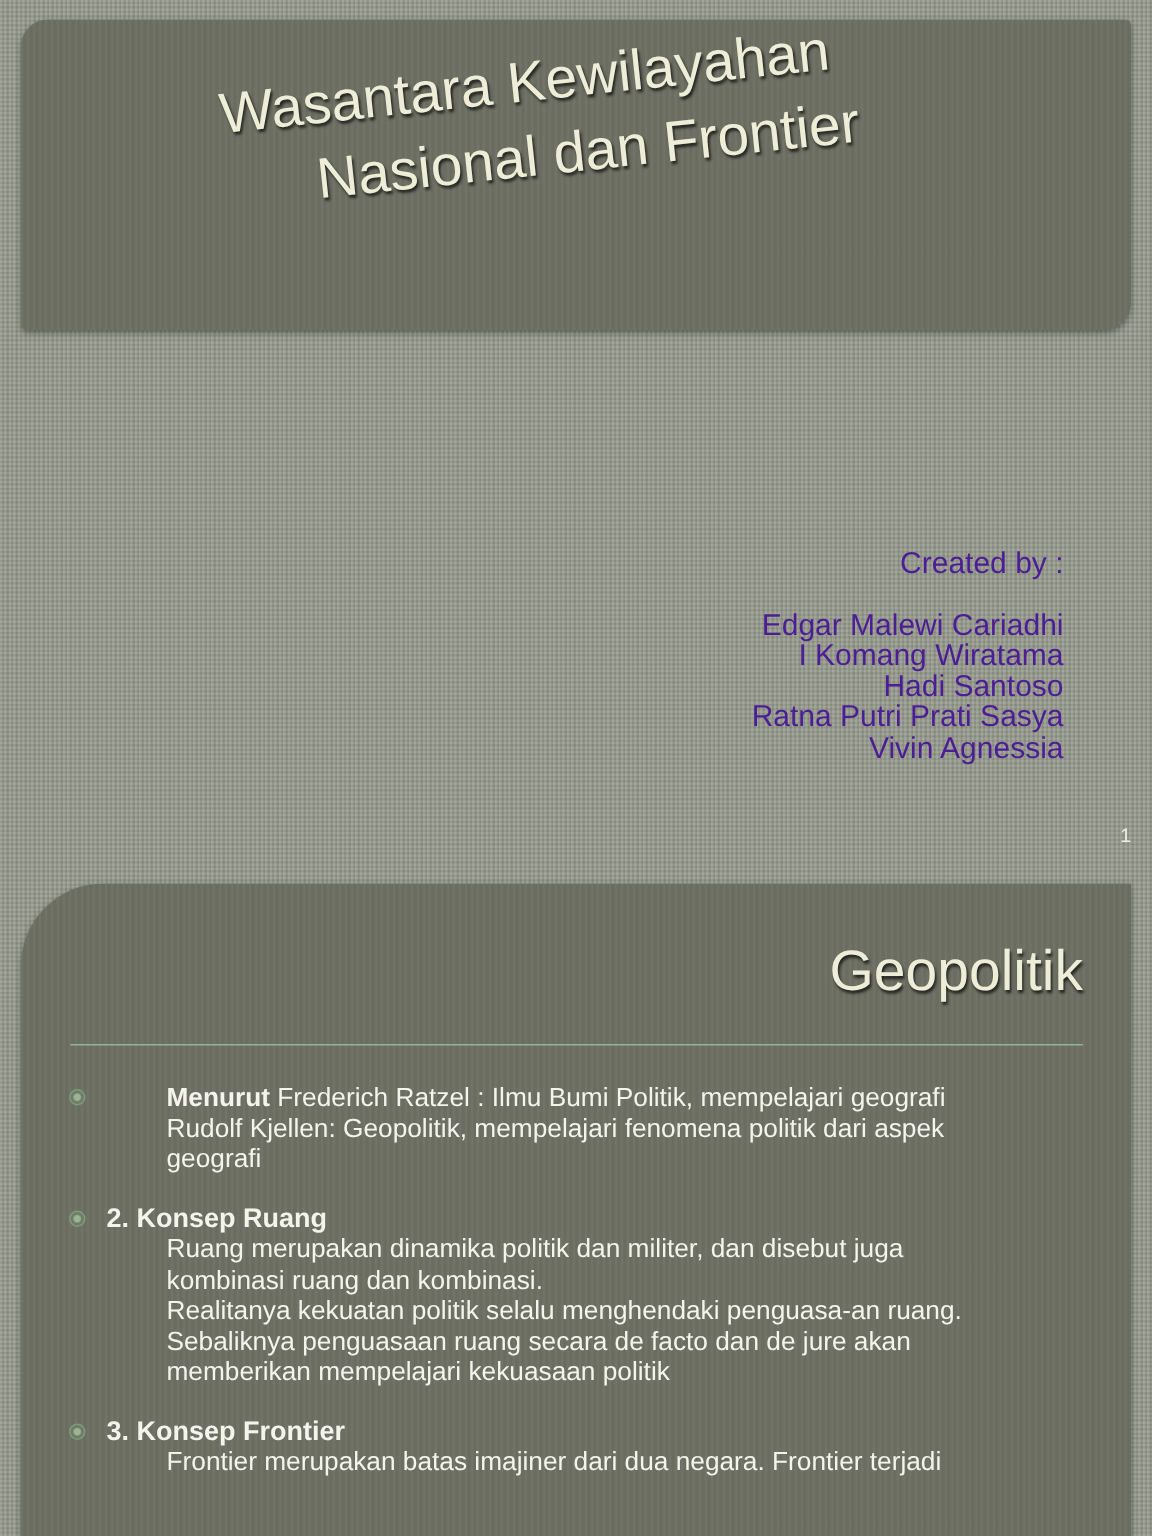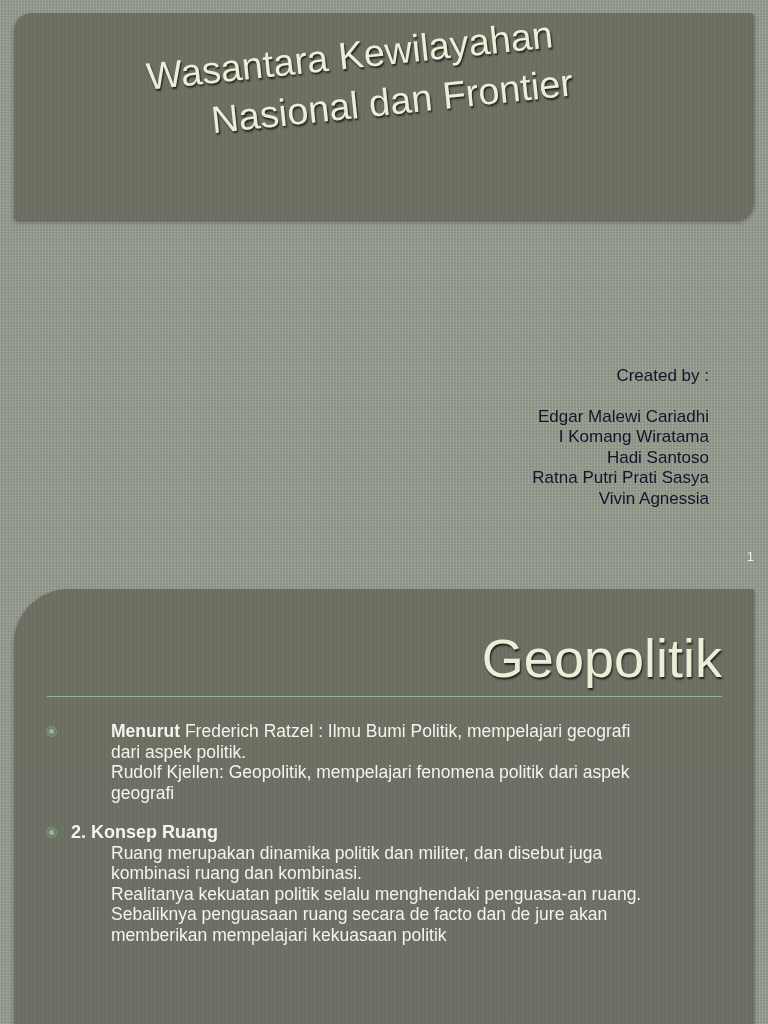--- a/index.html
+++ b/index.html
@@ -25,34 +25,34 @@
   .title-text {
     position: absolute; left: 120px; top: 40px; width: 560px;
     font-size: 38px; line-height: 50px; color: #eeeed8;
     text-shadow: 1px 2px 2px rgba(0,0,0,0.7);
     transform: rotate(-6deg); transform-origin: left top;
   }
   .title-line1 { display: block; padding-left: 10px; }
   .title-line2 { display: block; padding-left: 70px; }
   .credits {
     position: absolute; right: 59px; top: 366px; text-align: right;
-    font-size: 17px; line-height: 20.5px; color: #0f172a;
+    font-size: 20px; line-height: 20.5px; color: #4c1d95;
   }
   .credits .label { display: block; margin-bottom: 20px; }
   .credits .name { display: block; }
   .page-num {
     position: absolute; right: 14px; top: 549px; font-size: 13px; color: #eeeee4;
   }
   .content-panel {
     left: 14px; top: 589px; width: 740px; height: 460px;
     border-radius: 55px 0 0 0;
   }
   .section-title {
     position: absolute; right: 32px; top: 38px;
-    font-size: 54px; color: #eeeed8;
+    font-size: 38px; color: #eeeed8;
     text-shadow: 1px 2px 2px rgba(0,0,0,0.7);
   }
   .rule {
     position: absolute; left: 33px; right: 32px; top: 107px; height: 1px;
     background: #8fb49b;
   }
   .bullets { position: absolute; left: 30px; top: 132px; width: 700px; }
   .bullet { position: relative; padding-left: 27px; margin-bottom: 19px; font-size: 17.5px; line-height: 20.5px; color: #f4f4ec; }
   .bullet-icon {
     position: absolute; left: 2px; top: 5px; width: 9px; height: 9px; border-radius: 50%;
@@ -84,29 +84,33 @@
 <div class="page-num">1</div>
 
 <div class="panel content-panel">
   <div class="section-title">Geopolitik</div>
   <div class="rule"></div>
 
   <div class="bullets">
     <div class="bullet">
       <span class="bullet-icon"></span>
       <span class="line"><span class="bold-inline">Menurut</span><span> Frederich Ratzel : Ilmu Bumi Politik, mempelajari geografi</span></span>
-      <span class="line">dari aspek politik.</span>
       <span class="line">Rudolf Kjellen: Geopolitik, mempelajari fenomena politik dari aspek</span>
       <span class="line">geografi</span>
     </div>
 
     <div class="bullet">
       <span class="bullet-icon"></span>
       <span class="bullet-heading">2. Konsep Ruang</span>
       <span class="line">Ruang merupakan dinamika politik dan militer, dan disebut juga</span>
       <span class="line">kombinasi ruang dan kombinasi.</span>
       <span class="line">Realitanya kekuatan politik selalu menghendaki penguasa-an ruang.</span>
       <span class="line">Sebaliknya penguasaan ruang secara de facto dan de jure akan</span>
       <span class="line">memberikan mempelajari kekuasaan politik</span>
     </div>
 
+    <div class="bullet">
+      <span class="bullet-icon"></span>
+      <span class="bullet-heading">3. Konsep Frontier</span>
+      <span class="line">Frontier merupakan batas imajiner dari dua negara. Frontier terjadi</span>
+    </div>
   </div>
 </div>
 
 </body></html>

